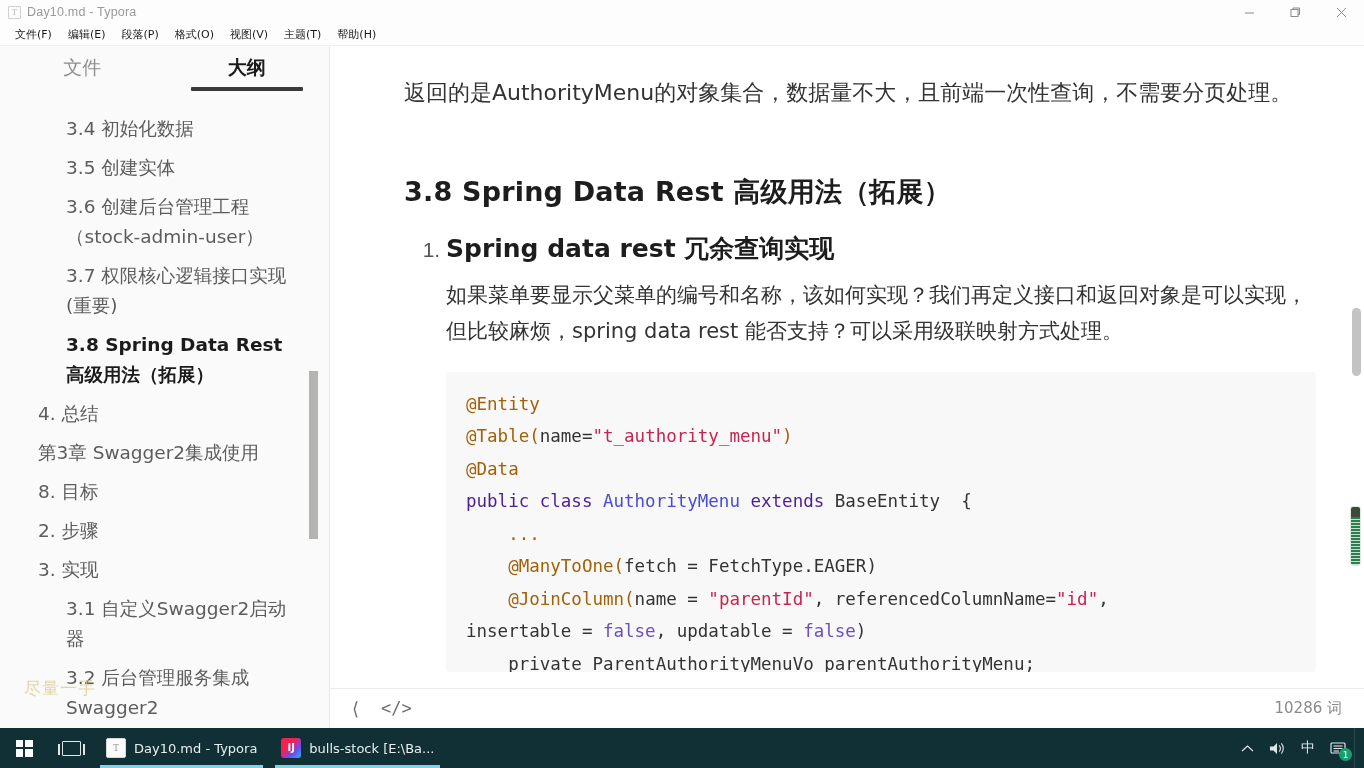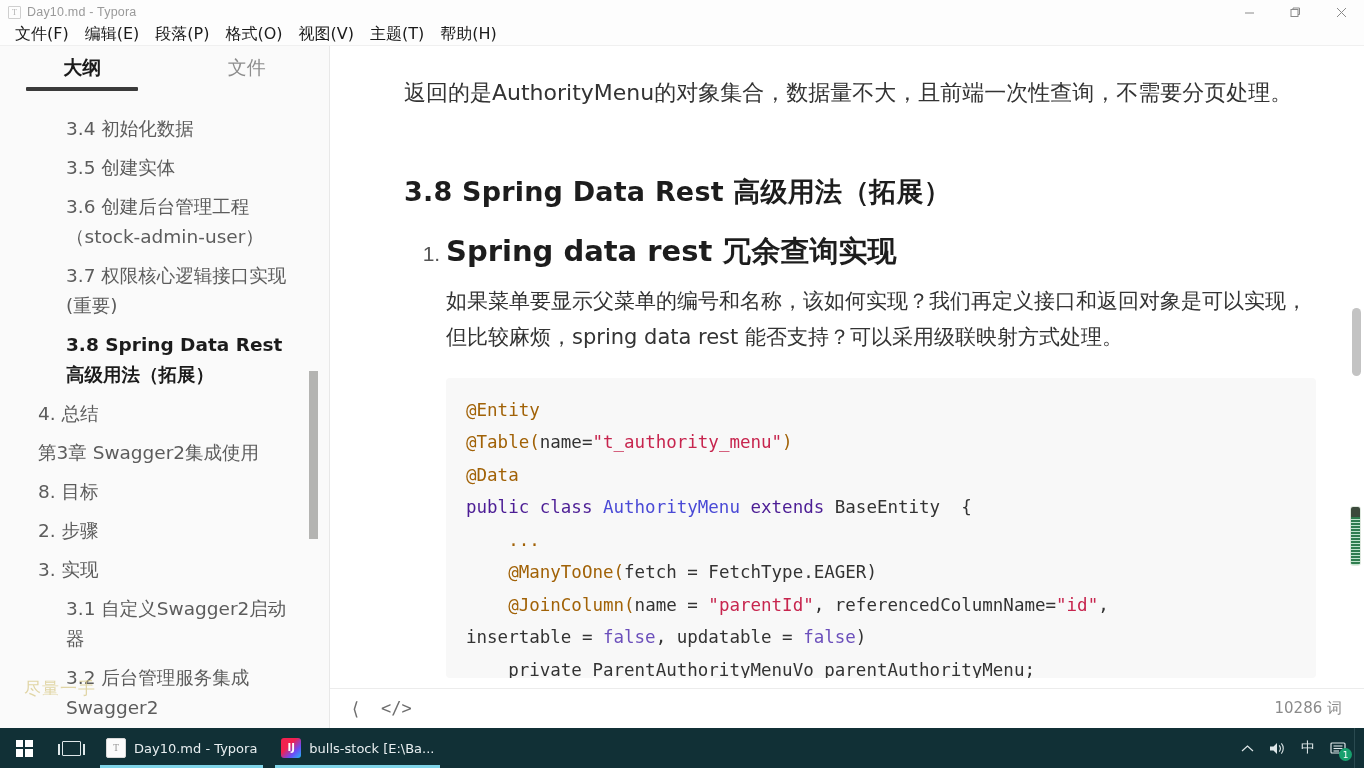--- a/index.html
+++ b/index.html
@@ -33,21 +33,21 @@
     color:#8a8a8a;
   }
   .win-btn svg { display:block; }
 
   .menubar {
     height:22px; background:#fdfdfd; display:flex; align-items:center;
     padding-left:8px; gap:2px;
     border-bottom:1px solid #f0f0f0;
   }
   .menu-item {
-    font-size:16px; color:#1a1a1a; padding:2px 7px;
+    font-size:11px; color:#1a1a1a; padding:2px 7px;
     font-family:"DejaVu Sans","Liberation Sans",sans-serif;
     white-space:nowrap;
   }
 
   
   .body-split { display:flex; height:722px; }
 
   
   .sidebar {
     width:330px; background:#fafafa; position:relative;
@@ -113,21 +113,21 @@
   }
   h2.sec {
     font-size:27px; font-weight:700; color:#1d1d1d;
     margin-top:62px; margin-bottom:20px; letter-spacing:.2px;
     font-family:"DejaVu Sans","Liberation Sans",sans-serif;
   }
   ol.numlist { margin:0 0 0 42px; padding:0; }
   ol.numlist > li { font-size:21px; color:#444; line-height:1.5; }
   ol.numlist > li::marker { color:#555; font-weight:400; }
   .li-head {
-    font-size:29px; font-weight:700; color:#1d1d1d;
+    font-size:25px; font-weight:700; color:#1d1d1d;
     display:inline-block; margin-bottom:2px;
     font-family:"DejaVu Sans","Liberation Sans",sans-serif;
   }
   .li-para {
     font-size:21px; line-height:1.72; color:#333; margin-top:8px;
     font-family:"DejaVu Sans","Liberation Sans",sans-serif;
     font-weight:400;
   }
 
   pre.codeblock {
@@ -263,22 +263,22 @@
     <div class="menu-item">格式(O)</div>
     <div class="menu-item">视图(V)</div>
     <div class="menu-item">主题(T)</div>
     <div class="menu-item">帮助(H)</div>
   </div>
 
   <div class="body-split">
 
     <div class="sidebar">
       <div class="side-tabs">
+        <div class="side-tab">文件</div>
         <div class="side-tab active">大纲</div>
-        <div class="side-tab">文件</div>
       </div>
 
       <div class="outline">
         <div class="outline-item lvl3">3.4 初始化数据</div>
         <div class="outline-item lvl3">3.5 创建实体</div>
         <div class="outline-item lvl3">3.6 创建后台管理工程（stock-admin-user）</div>
         <div class="outline-item lvl3">3.7 权限核心逻辑接口实现 (重要)</div>
         <div class="outline-item lvl3 active">3.8 Spring Data Rest 高级用法（拓展）</div>
         <div class="outline-item lvl2">4. 总结</div>
         <div class="outline-item lvl2">第3章 Swagger2集成使用</div>

